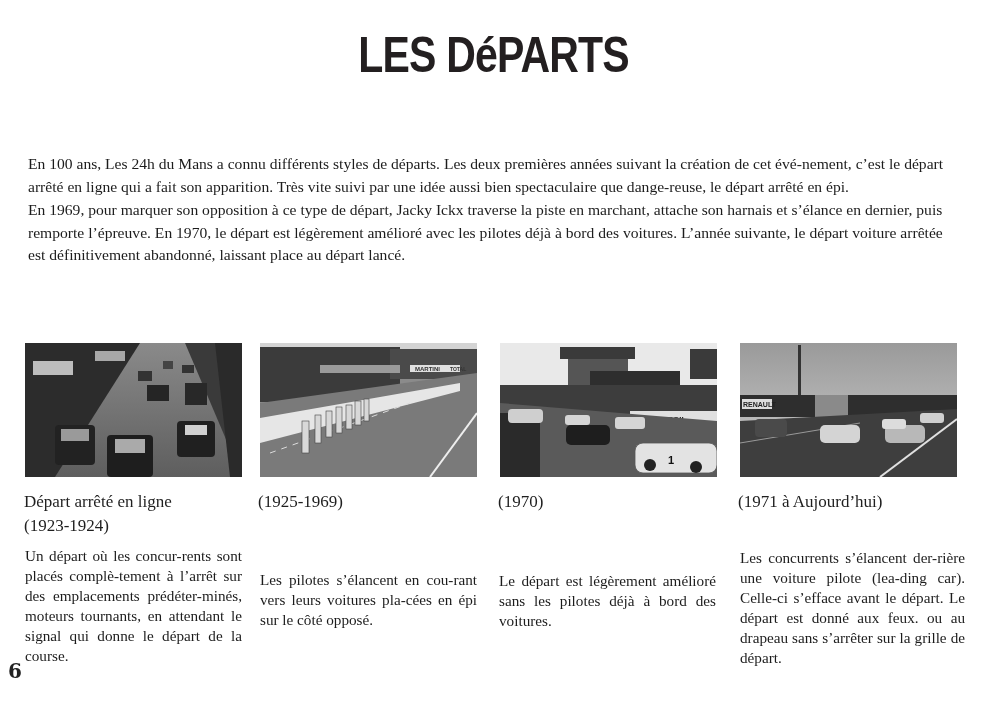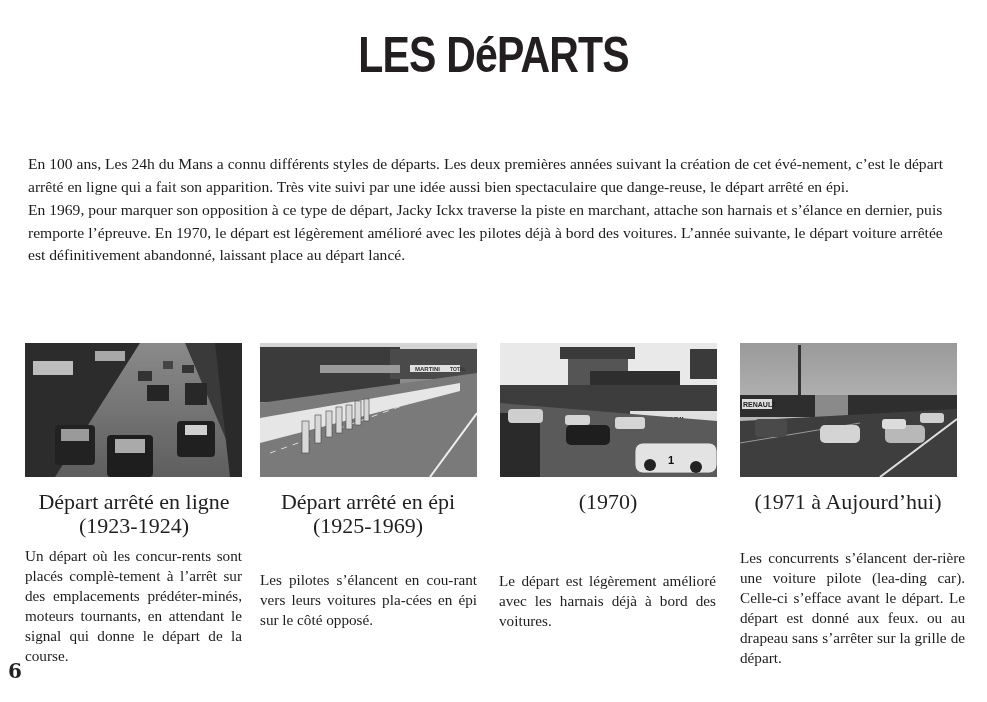--- a/index.html
+++ b/index.html
@@ -17,21 +17,21 @@
       position: absolute; left: 27px; top: 152px; width: 930px;
       font-size: 15.6px; line-height: 22.6px; color: #1c1c1c;
     }
     .intro p { margin: 1px; }
     .photo {
       position: absolute; top: 343px; width: 217px; height: 134px; overflow: hidden; background: #777;
     }
     .photo svg { display: block; width: 100%; height: 100%; }
     .p1 { left: 25px; } .p2 { left: 260px; } .p3 { left: 500px; } .p4 { left: 740px; }
     .cap {
-      position: absolute; width: 220px; text-align: center; font-size: 22px; line-height: 24px; color: #1f1f1f;
+      position: absolute; width: 220px; font-size: 17px; line-height: 24px; color: #1f1f1f;
     }
     .desc {
       position: absolute; width: 217px; font-size: 15.2px; line-height: 20px; text-align: justify;
       text-align-last: left; color: #1c1c1c;
     }
     .pagenum {
       position: absolute; left: 8px; top: 659px; font-size: 20px; font-weight: 700; color: #222;
       font-family: "DejaVu Serif", serif;
     }
   </style>
@@ -147,28 +147,27 @@
   </svg>
 </div>
 
 <div class="cap" style="left:24px; top:490px;">
   <div>Départ arrêté en ligne</div>
   <div>(1923-1924)</div>
 </div>
 <div class="desc" style="left:25px; top:546px;">Un départ où les concur-rents sont placés complè-tement à l’arrêt sur des emplacements prédéter-minés, moteurs tournants, en attendant le signal qui donne le départ de la course.</div>
 
 <div class="cap" style="left:258px; top:490px;">
-  <div>Départ arrêté en épi</div>
   <div>(1925-1969)</div>
 </div>
 <div class="desc" style="left:260px; top:546px;margin-top:24px;">Les pilotes s’élancent en cou-rant vers leurs voitures pla-cées en épi sur le côté opposé.</div>
 
 <div class="cap" style="left:498px; top:490px; width:220px;">
   <div>(1970)</div>
 </div>
-<div class="desc" style="left:499px; top:571px;">Le départ est légèrement amélioré avec les harnais déjà à bord des voitures.</div>
+<div class="desc" style="left:499px; top:571px;">Le départ est légèrement amélioré sans les pilotes déjà à bord des voitures.</div>
 
 <div class="cap" style="left:738px; top:490px;">
   <div>(1971 à Aujourd’hui)</div>
 </div>
 <div class="desc" style="left:740px; top:548px; width:225px;">Les concurrents s’élancent der-rière une voiture pilote (lea-ding car). Celle-ci s’efface avant le départ. Le départ est donné aux feux. ou au drapeau sans s’arrêter sur la grille de départ.</div>
 
 <div class="pagenum">6</div>
 
 </body></html>

